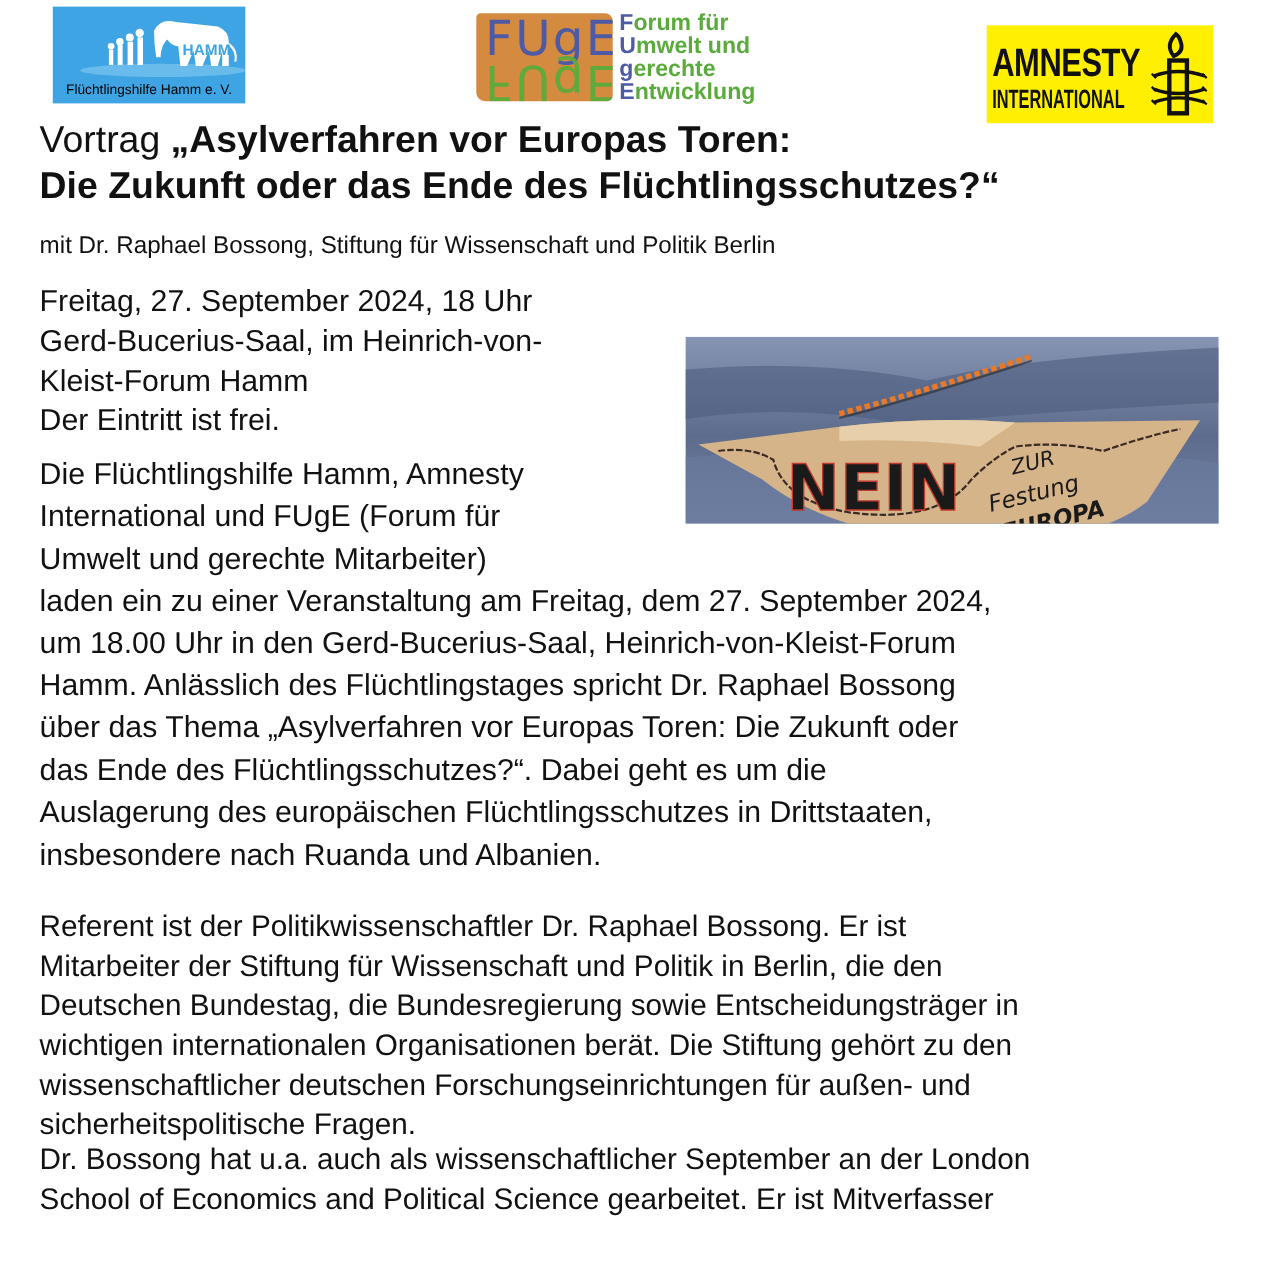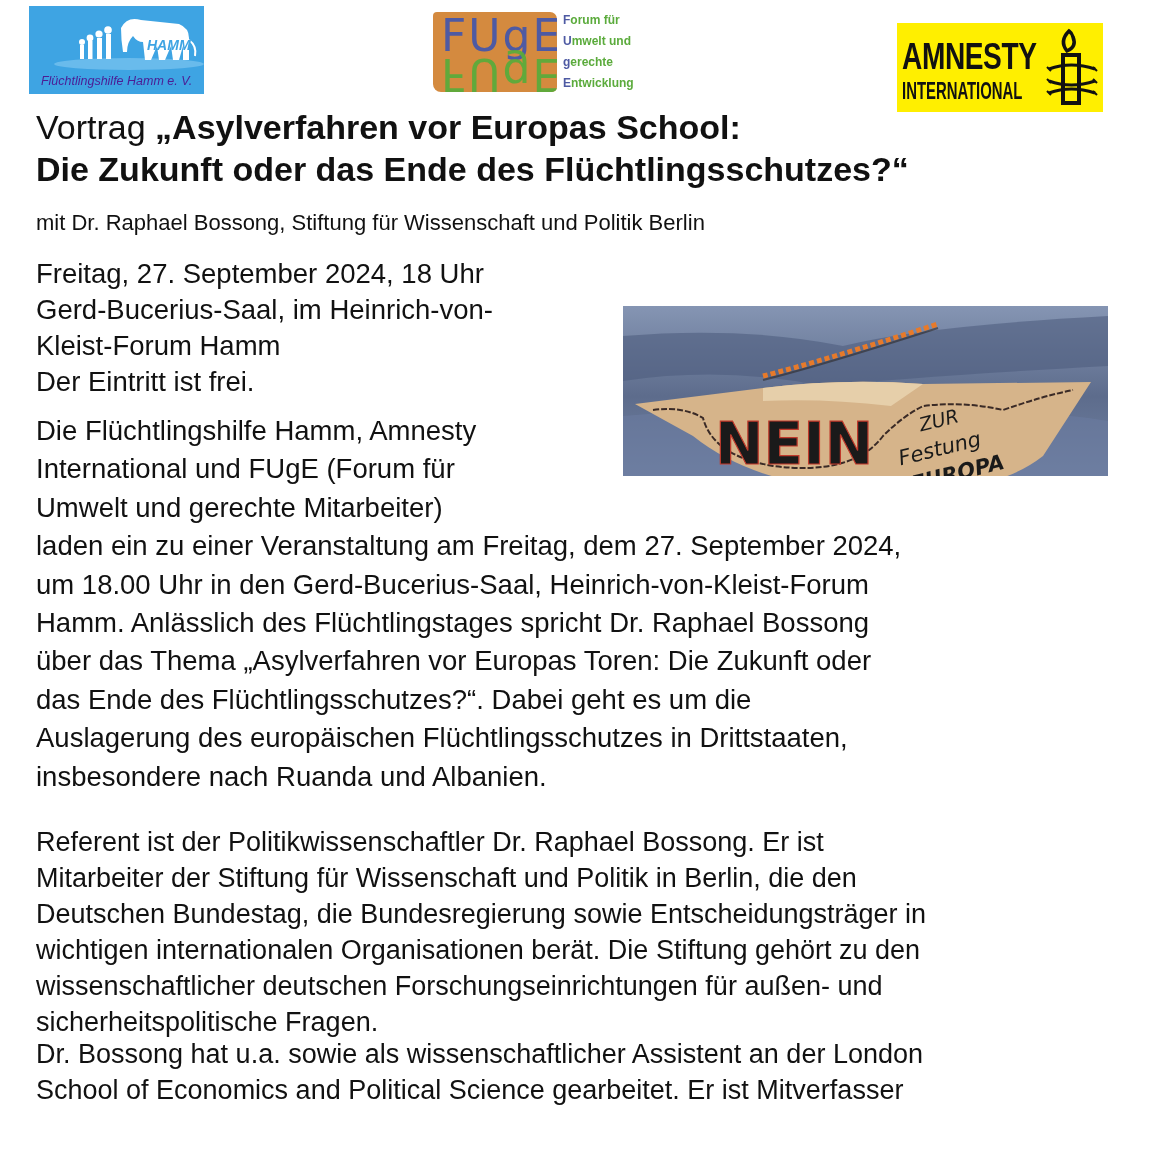--- a/index.html
+++ b/index.html
@@ -1,40 +1,40 @@
 <!DOCTYPE html>
 <html><head>
 <meta charset="utf-8">
 <style>
   html, body { margin: 0; padding: 0; }
   body {
     width: 1152px; height: 1152px; background: #ffffff; position: relative; overflow: hidden;
     font-family: "Liberation Sans", sans-serif; color: #111;
   }
   .logo-fh {
-    position: absolute; left: 29px; top: 6px; width: 175px; height: 88px; background: #3ea4e3; font-style: italic;
+    position: absolute; left: 48px; top: 6px; width: 175px; height: 88px; background: #3ea4e3;
   }
   .logo-fh .caption {
-    position: absolute; left: 0; right: 0; bottom: 6px; text-align: center; color: #4c1d95; font-size: 12.5px;
+    position: absolute; left: 0; right: 0; bottom: 6px; text-align: center; color: #000000; font-size: 12.5px;
   }
   .logo-fuge { position: absolute; left: 433px; top: 8px; width: 250px; height: 86px; }
   .fuge-box {
     position: absolute; left: 0; top: 4px; width: 124px; height: 80px; background: #d48a3f;
     border-radius: 4px 7px 5px 8px; overflow: hidden;
   }
   .fuge-top {
     position: absolute; left: 8px; top: 2px; font-size: 44px; color: #4e5aa3; letter-spacing: 2px; line-height: 44px;
     font-family: "DejaVu Sans", sans-serif;
   }
   .fuge-bottom {
     position: absolute; left: 8px; top: 40px; font-size: 44px; color: #5bab3c; letter-spacing: 2px; line-height: 44px;
     transform: scaleY(-1); font-family: "DejaVu Sans", sans-serif; opacity: .95;
   }
   .fuge-text {
-    position: absolute; left: 130px; top: 2px; font-size: 12px; font-weight: bold; color: #5bab3c; line-height: 21px;
+    position: absolute; left: 130px; top: 2px; font-size: 21px; font-weight: bold; color: #5bab3c; line-height: 21px;
   }
   .fuge-text .init { color: #4e5aa3; }
   .logo-ai {
     position: absolute; left: 897px; top: 23px; width: 206px; height: 89px; background: #ffef00;
   }
   .ai-t1 {
     position: absolute; left: 5px; top: 16px; font-size: 36px; font-weight: bold; line-height: 36px; color: #111;
     transform: scaleX(0.78); transform-origin: left top; letter-spacing: -0.5px;
   }
   .ai-t2 {
@@ -104,21 +104,21 @@
   <div class="ai-t2">INTERNATIONAL</div>
   <svg class="ai-candle" viewBox="0 0 58 82">
     <path d="M26 4 Q16 14 24 24 Q34 20 30 10 Q29 6 26 4 Z" fill="none" stroke="#111" stroke-width="3.5"></path>
     <rect x="20" y="28" width="16" height="48" fill="none" stroke="#111" stroke-width="4"></rect>
     <path d="M6 42 Q28 34 52 42 M6 54 Q28 62 52 54 M6 66 Q28 58 52 66" fill="none" stroke="#111" stroke-width="3"></path>
     <path d="M4 40 l4 4 M50 40 l4 4 M4 52 l4 4 M50 52 l4 4 M4 64 l4 4 M50 64 l4 4" stroke="#111" stroke-width="2"></path>
   </svg>
 </div>
 
 <div class="title">
-  <div><span>Vortrag </span><b>„Asylverfahren vor Europas School:</b></div>
+  <div><span>Vortrag </span><b>„Asylverfahren vor Europas Toren:</b></div>
   <div><b>Die Zukunft oder das Ende des Flüchtlingsschutzes?“</b></div>
 </div>
 <div class="subtitle">mit Dr. Raphael Bossong, Stiftung für Wissenschaft und Politik Berlin</div>
 
 <div class="event">
   <div>Freitag, 27. September 2024, 18 Uhr</div>
   <div>Gerd-Bucerius-Saal, im Heinrich-von-</div>
   <div>Kleist-Forum Hamm</div>
   <div>Der Eintritt ist frei.</div>
 </div>
@@ -165,15 +165,15 @@
 <div class="para2" style="top:824px">
   <div>Referent ist der Politikwissenschaftler Dr. Raphael Bossong. Er ist</div>
   <div>Mitarbeiter der Stiftung für Wissenschaft und Politik in Berlin, die den</div>
   <div>Deutschen Bundestag, die Bundesregierung sowie Entscheidungsträger in</div>
   <div>wichtigen internationalen Organisationen berät. Die Stiftung gehört zu den</div>
   <div>wissenschaftlicher deutschen Forschungseinrichtungen für außen- und</div>
   <div>sicherheitspolitische Fragen.</div>
 </div>
 
 <div class="para2" style="top:1036px">
-  <div>Dr. Bossong hat u.a. sowie als wissenschaftlicher Assistent an der London</div>
+  <div>Dr. Bossong hat u.a. auch als wissenschaftlicher September an der London</div>
   <div>School of Economics and Political Science gearbeitet. Er ist Mitverfasser</div>
 </div>
 
 </body></html>

